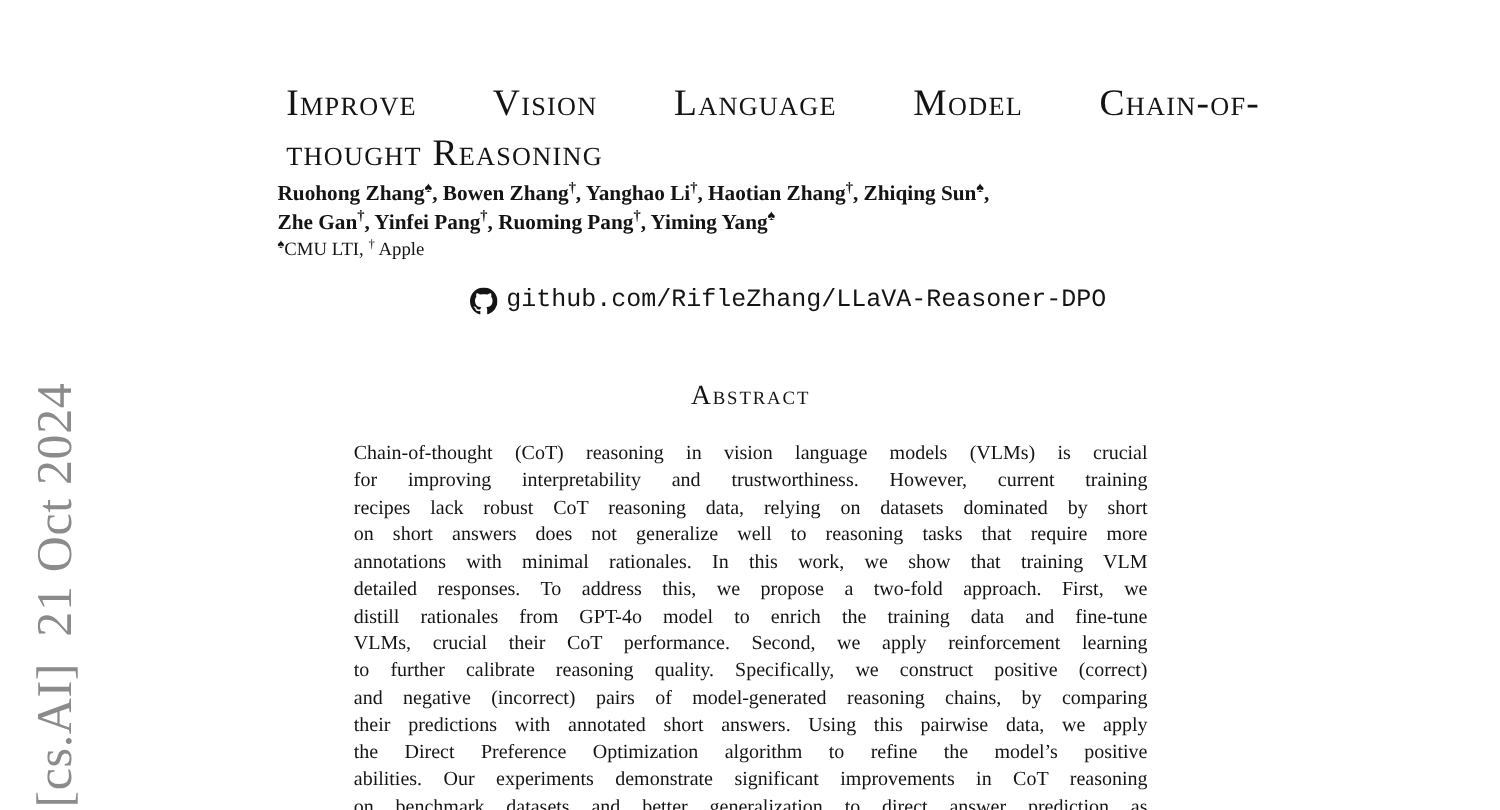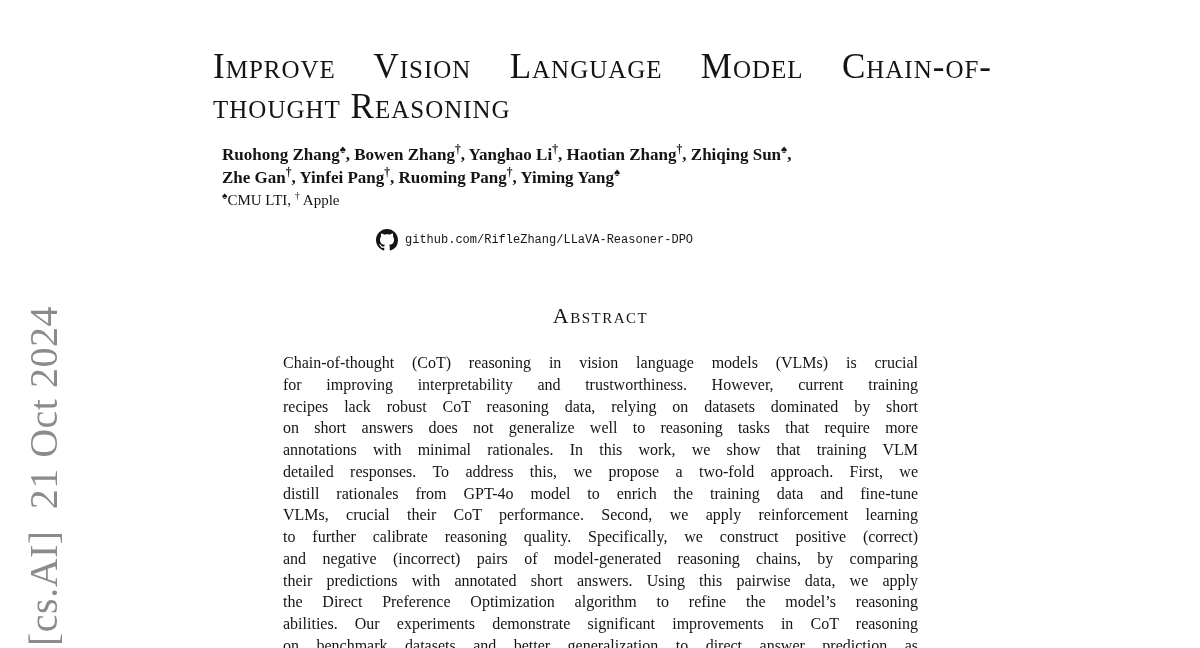--- a/index.html
+++ b/index.html
@@ -26,22 +26,22 @@
     white-space: pre;
     letter-spacing: 0.5px;
   }
 
   
   .title {
     position: absolute;
     left: 213px;
     top: 47px;
     width: 779px;
-    margin: 0;
-    font-size: 35px;
+    margin: 16px;
+    font-size: 30px;
     font-weight: normal;
     font-variant: small-caps;
     letter-spacing: 1px;
     line-height: 40px;
     color: #141414;
   }
   .title-line { display: block; }
   .justify-line { text-align: justify; text-align-last: justify; }
 
   
@@ -62,21 +62,21 @@
     position: absolute;
     left: 376px;
     top: 229px;
     display: flex;
     align-items: center;
     gap: 7px;
   }
   .github-line svg { width: 22px; height: 22px; display: block; }
   .mono {
     font-family: "Liberation Mono", monospace;
-    font-size: 12px;
+    font-size: 20px;
     color: #141414;
     white-space: pre;
   }
 
   
   .abstract-heading {
     position: absolute;
     left: 283px;
     top: 303px;
     width: 635px;
@@ -133,18 +133,18 @@
     <div class="abs-line">for improving interpretability and trustworthiness.  However, current training</div>
     <div class="abs-line">recipes lack robust CoT reasoning data, relying on datasets dominated by short</div>
     <div class="abs-line">on short answers does not generalize well to reasoning tasks that require more</div>
     <div class="abs-line">annotations with minimal rationales. In this work, we show that training VLM</div>
     <div class="abs-line">detailed responses. To address this, we propose a two-fold approach. First, we</div>
     <div class="abs-line">distill rationales from GPT-4o model to enrich the training data and fine-tune</div>
     <div class="abs-line">VLMs, crucial their CoT performance. Second, we apply reinforcement learning</div>
     <div class="abs-line">to further calibrate reasoning quality. Specifically, we construct positive (correct)</div>
     <div class="abs-line">and negative (incorrect) pairs of model-generated reasoning chains, by comparing</div>
     <div class="abs-line">their predictions with annotated short answers. Using this pairwise data, we apply</div>
-    <div class="abs-line">the Direct Preference Optimization algorithm to refine the model’s reasoning</div>
+    <div class="abs-line">the Direct Preference Optimization algorithm to refine the model’s positive</div>
     <div class="abs-line">abilities. Our experiments demonstrate significant improvements in CoT reasoning</div>
     <div class="abs-line">on benchmark datasets and better generalization to direct answer prediction as</div>
   </div>
 
 </div>
 
 </body></html>

